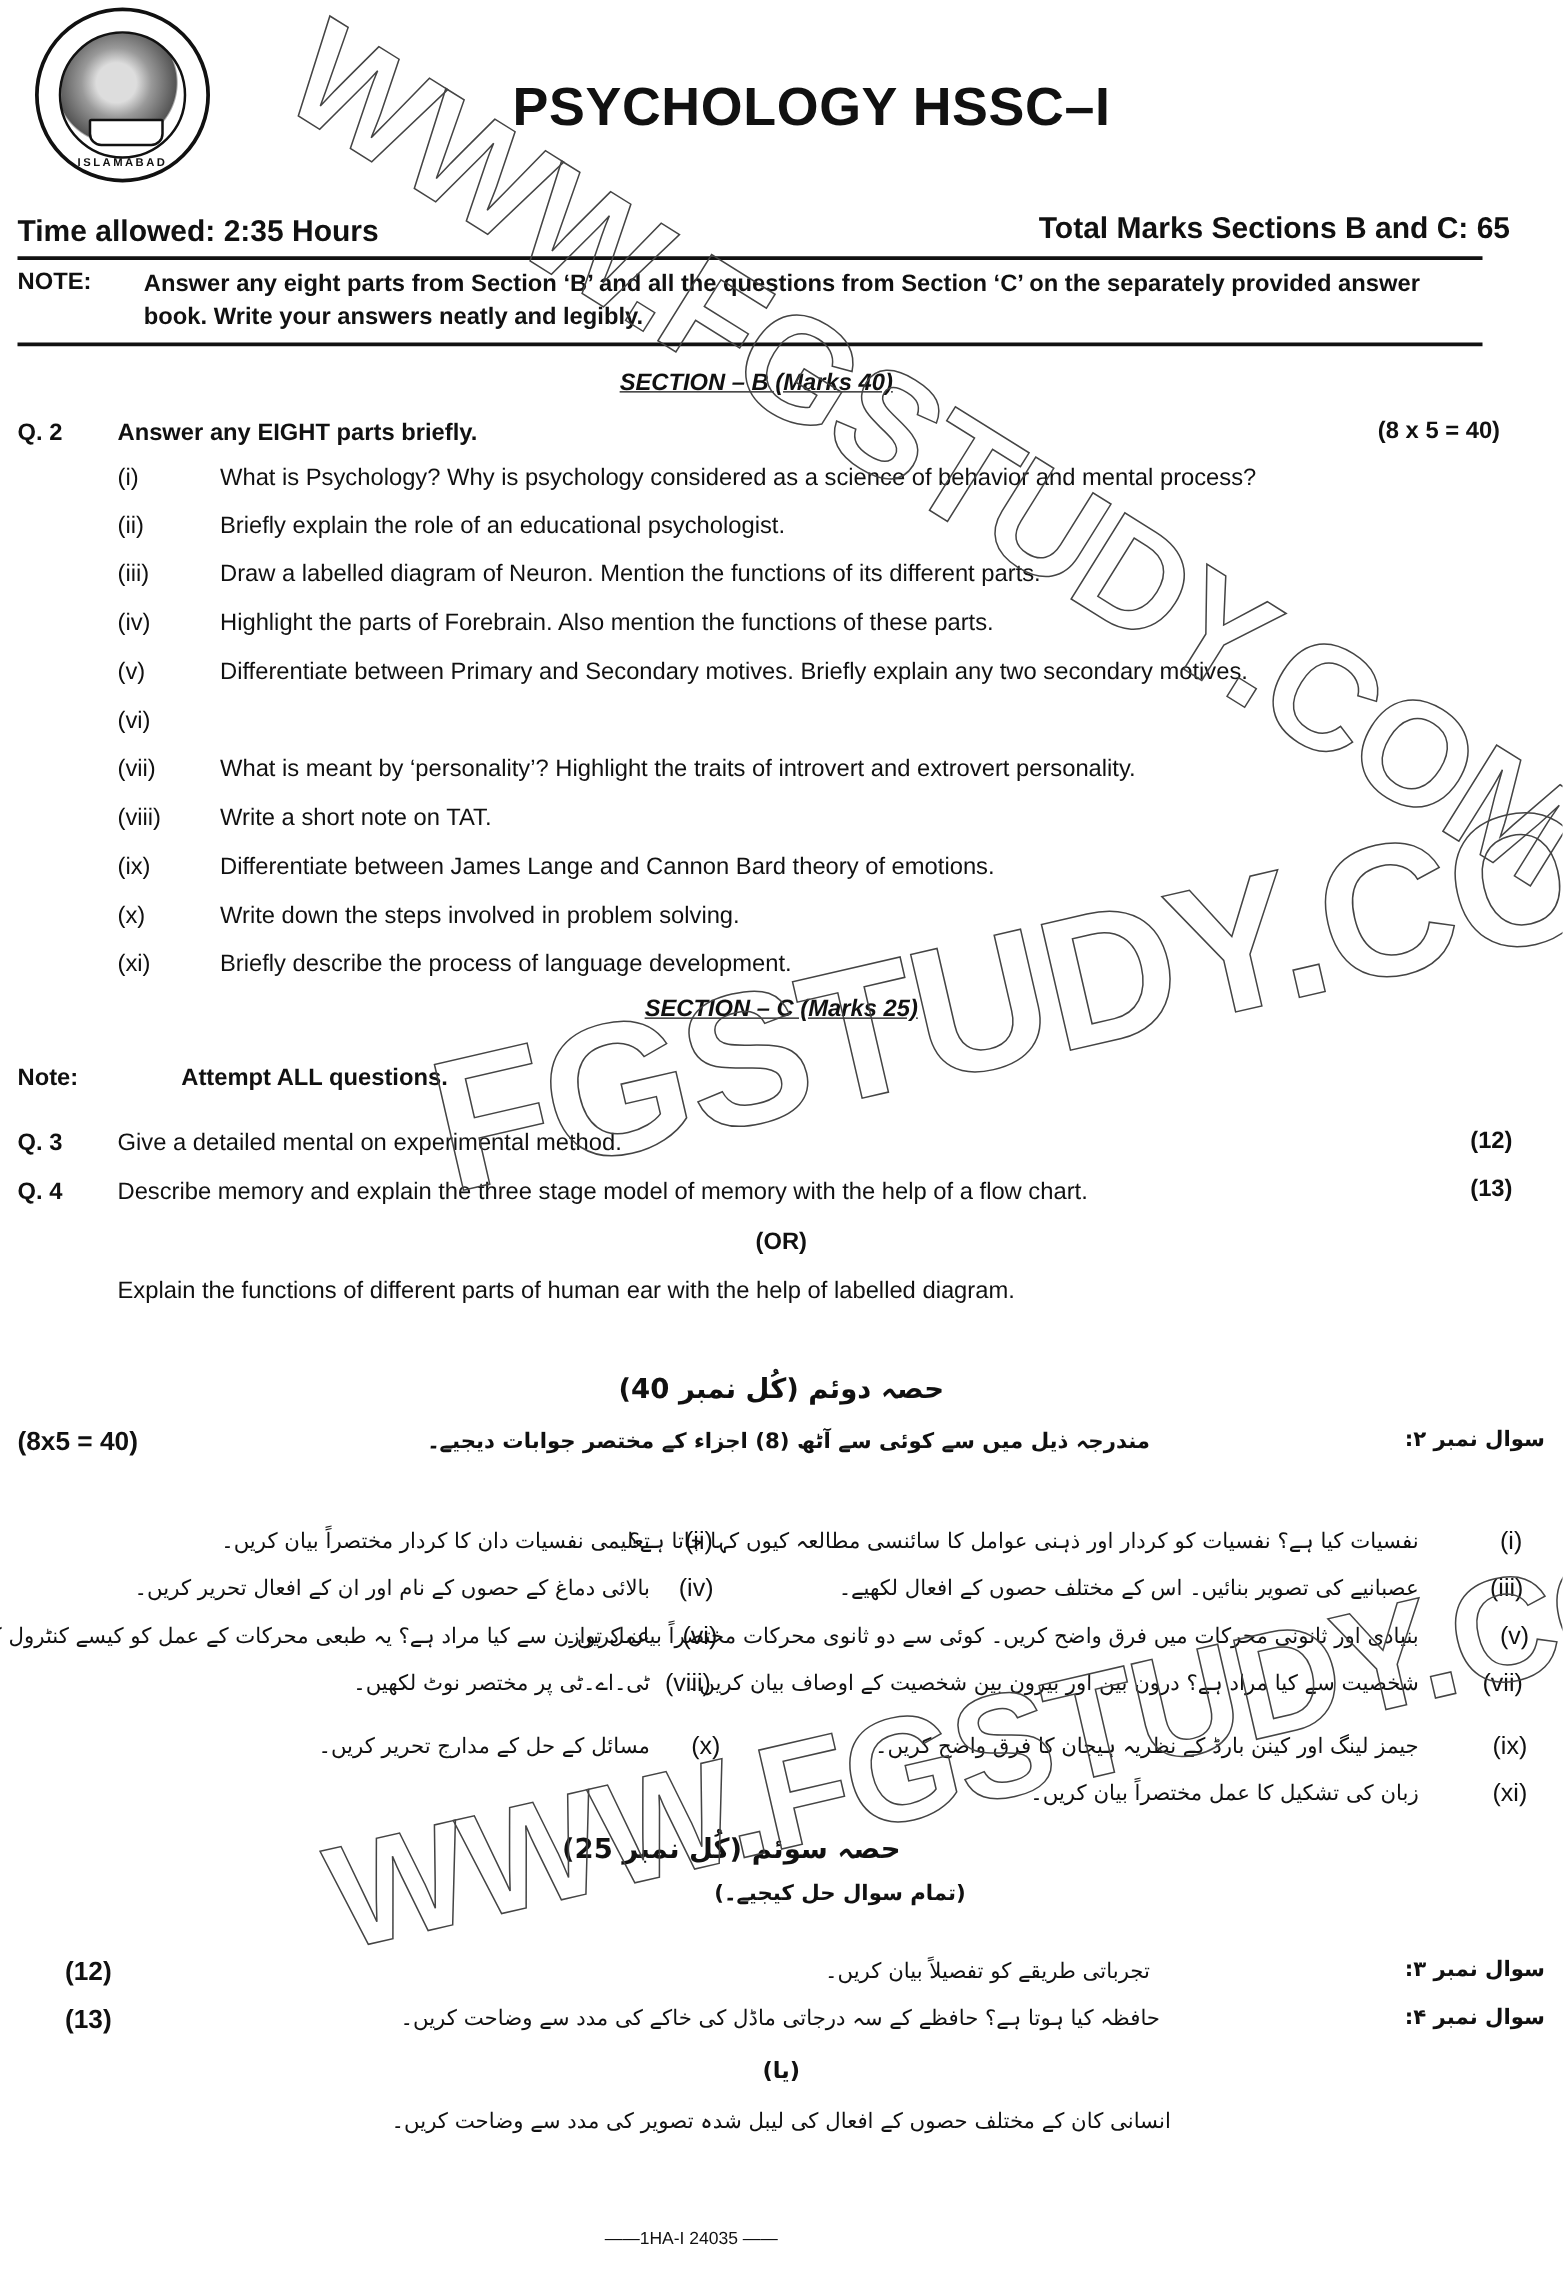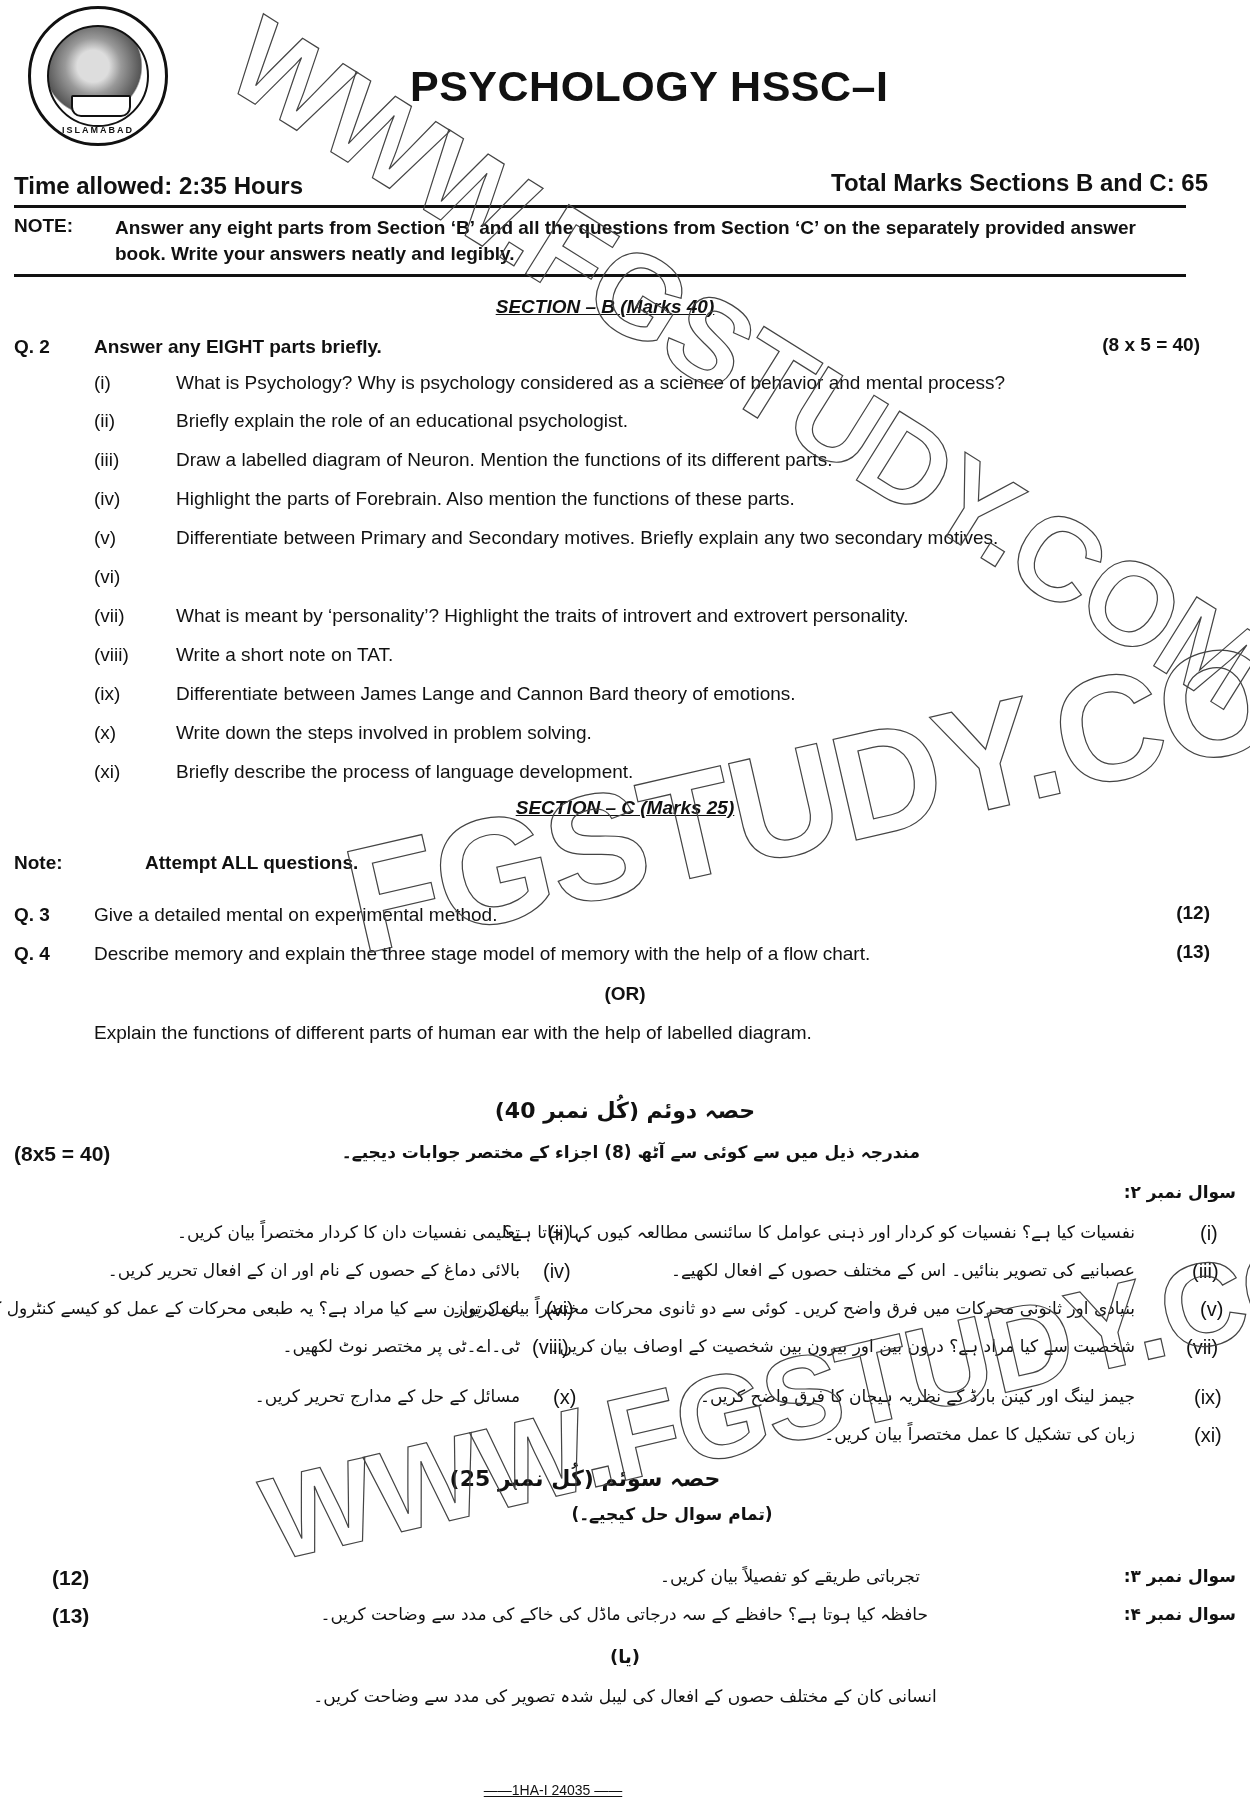--- a/index.html
+++ b/index.html
@@ -43,21 +43,21 @@
     .part-row .roman { position: absolute; left: 0; top: 0; }
     .part-row .ptext { position: absolute; left: 82px; top: 0; white-space: nowrap; }
     .urdu { direction: rtl; font-family: "DejaVu Sans", sans-serif; font-size: 17px; white-space: nowrap; }
     .urdu-head { font-size: 22px; font-weight: bold; text-align: center; width: 1250px; left: 0; direction: rtl; font-family: "DejaVu Sans", sans-serif; }
     .ur-roman { font-size: 20px; }
     .watermark {
       font-family: "Liberation Sans", sans-serif; font-weight: bold; color: transparent;
       -webkit-text-stroke: 1.2px #444; pointer-events: none; white-space: nowrap;
       transform-origin: left top; letter-spacing: -2px;
     }
-    .footer { left: 0; width: 1106px; text-align: center; top: 1782px; font-size: 14px; text-decoration: underline; }
+    .footer { left: 0; width: 1106px; text-align: center; top: 1782px; font-size: 14px; }
   </style>
 </head>
 <body>
 
 <div class="abs logo">
   <div class="logo-inner"></div>
   <div class="logo-book"></div>
   <div class="logo-text">ISLAMABAD</div>
 </div>
 
@@ -129,21 +129,21 @@
 <div class="abs q-num" style="left:14px; top:943px;">Q. 4</div>
 <div class="abs q-text" style="left:94px; top:943px;">Describe memory and explain the three stage model of memory with the help of a flow chart.</div>
 <div class="abs marks" style="right:40px; top:941px;">(13)</div>
 
 <div class="abs q-text q-bold" style="left:0; width:1250px; text-align:center; top:983px;">(OR)</div>
 <div class="abs q-text" style="left:94px; top:1022px;">Explain the functions of different parts of human ear with the help of labelled diagram.</div>
 
 <div class="abs urdu-head" style="top:1098px;">حصہ دوئم (کُل نمبر 40)</div>
 <div class="abs marks" style="left:14px; top:1142px; font-size:21px;">(8x5 = 40)</div>
 <div class="abs urdu" style="right:330px; top:1142px; font-weight:bold;">مندرجہ ذیل میں سے کوئی سے آٹھ (8) اجزاء کے مختصر جوابات دیجیے۔</div>
-<div class="abs urdu" style="right:14px; top:1142px; font-weight:bold;margin-top:40px;">سوال نمبر ۲:</div>
+<div class="abs urdu" style="right:14px; top:1142px; font-weight:bold;">سوال نمبر ۲:</div>
 
 <div class="abs ur-roman" style="left:1200px; top:1222px;">(i)</div>
 <div class="abs urdu" style="right:115px; top:1222px;">نفسیات کیا ہے؟ نفسیات کو کردار اور ذہنی عوامل کا سائنسی مطالعہ کیوں کہا جاتا ہے؟</div>
 <div class="abs ur-roman" style="left:1192px; top:1260px;">(iii)</div>
 <div class="abs urdu" style="right:115px; top:1260px;">عصبانیے کی تصویر بنائیں۔ اس کے مختلف حصوں کے افعال لکھیے۔</div>
 <div class="abs ur-roman" style="left:1200px; top:1298px;">(v)</div>
 <div class="abs urdu" style="right:115px; top:1298px;">بنیادی اور ثانونی محرکات میں فرق واضح کریں۔ کوئی سے دو ثانوی محرکات مختصراً بیان کریں۔</div>
 <div class="abs ur-roman" style="left:1186px; top:1336px;">(vii)</div>
 <div class="abs urdu" style="right:115px; top:1336px;">شخصیت سے کیا مراد ہے؟ درون بین اور بیرون بین شخصیت کے اوصاف بیان کریں۔</div>
 <div class="abs ur-roman" style="left:1194px; top:1386px;">(ix)</div>

